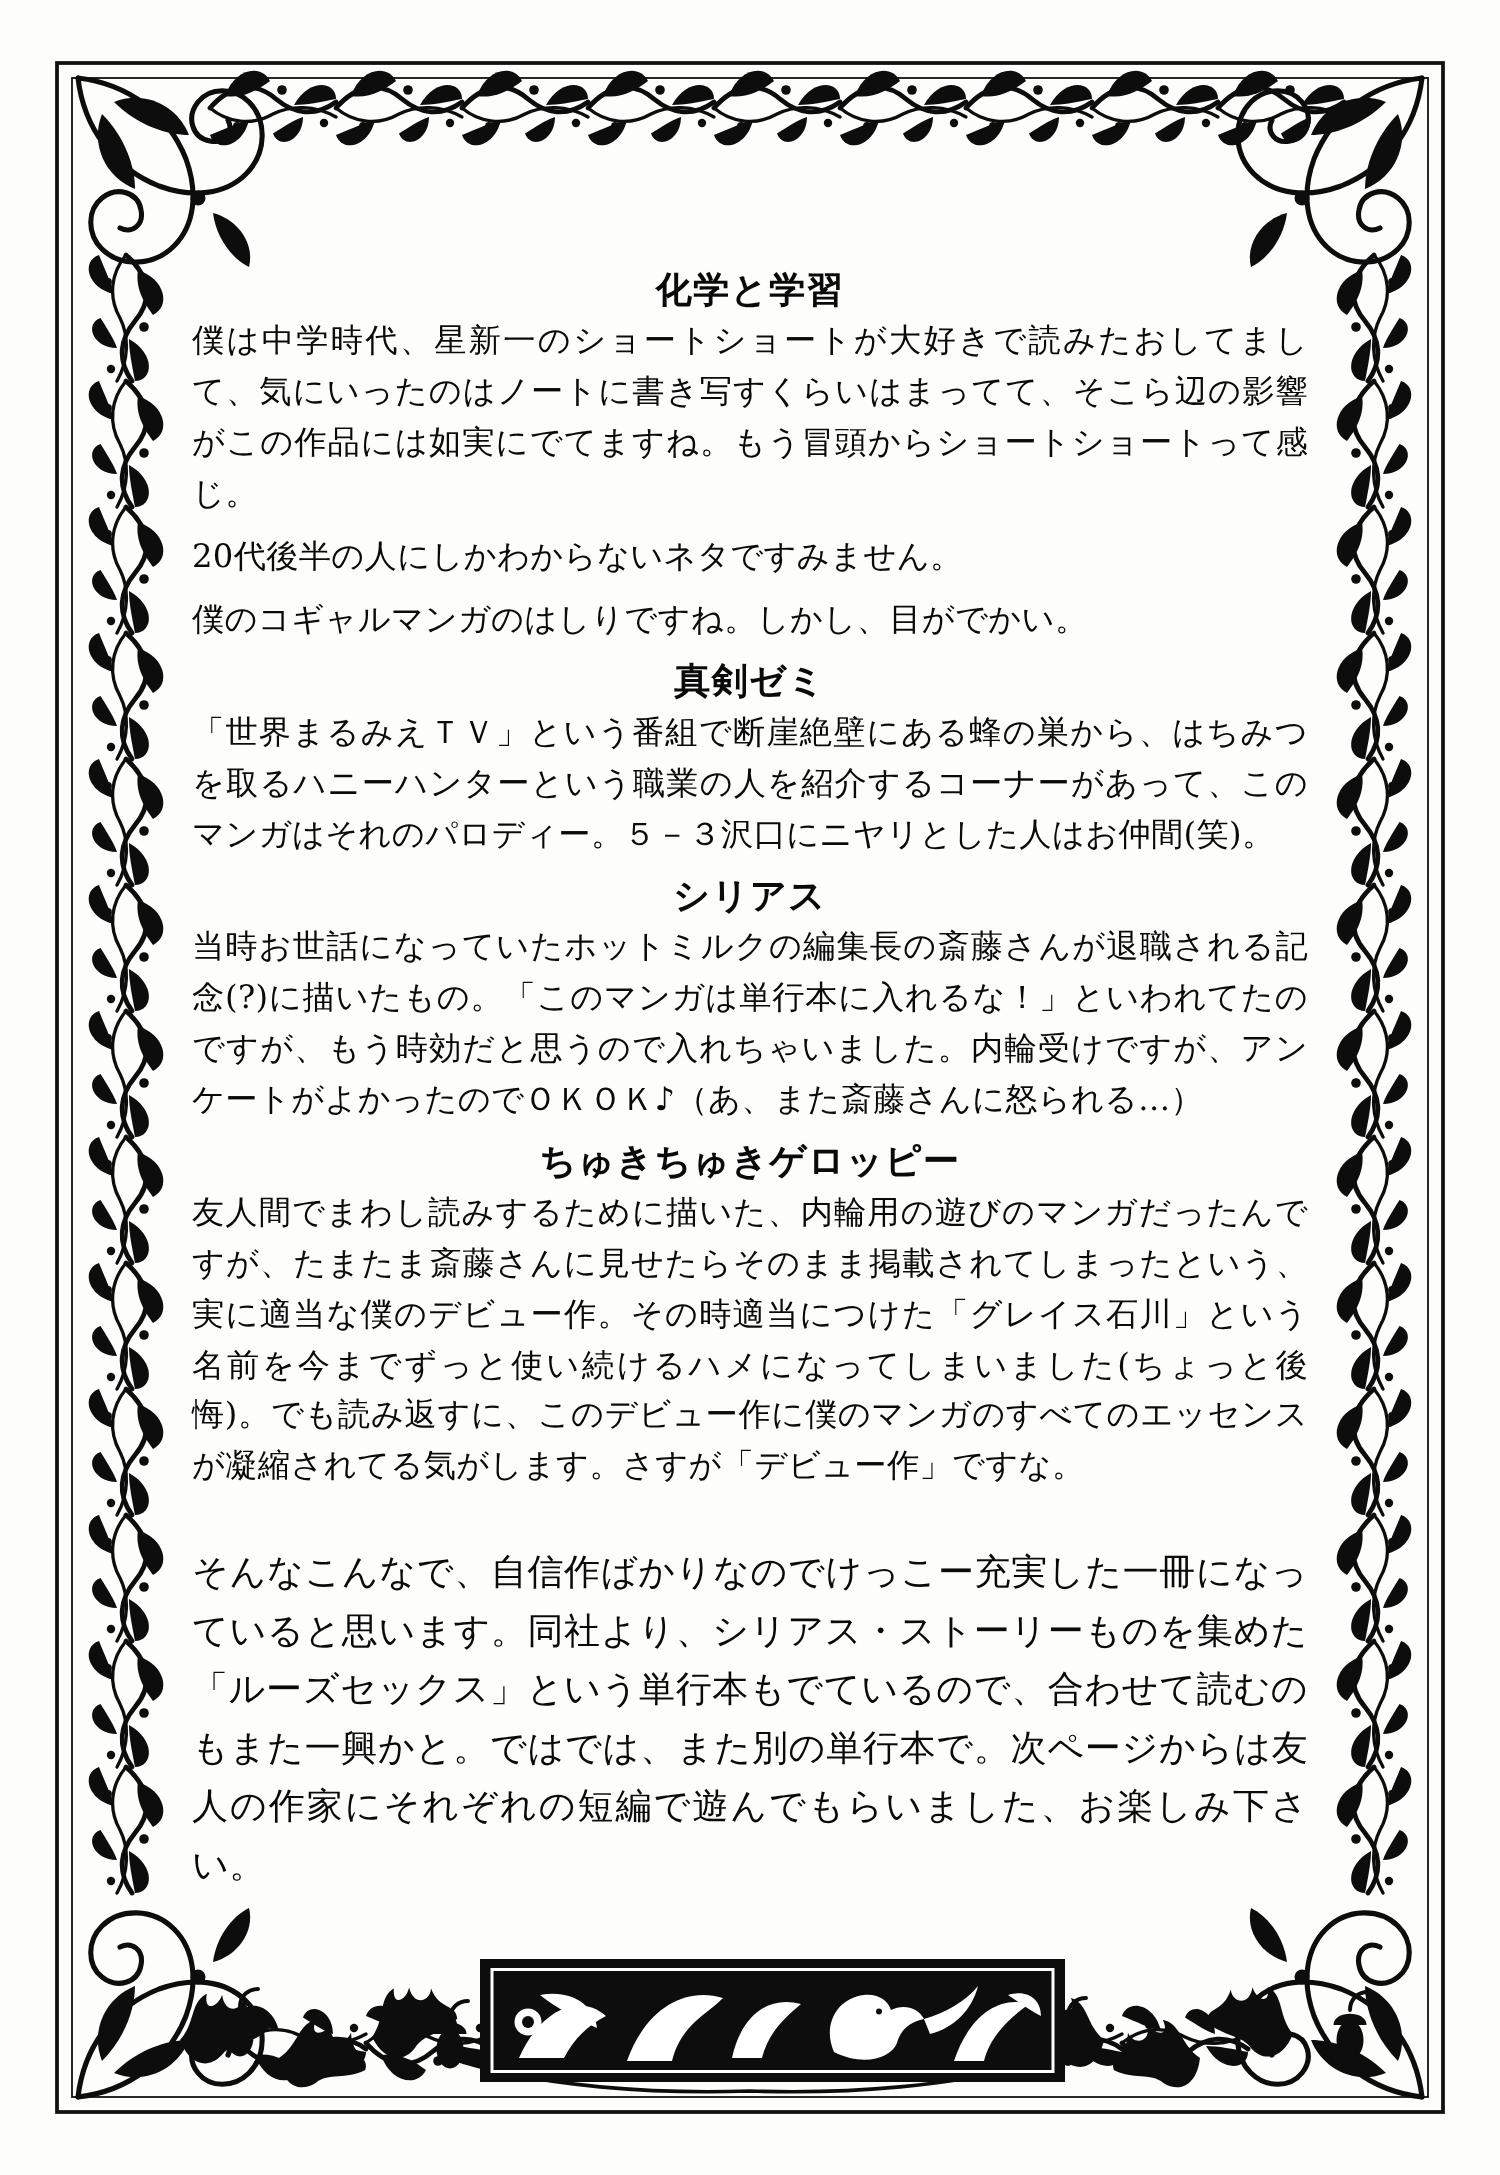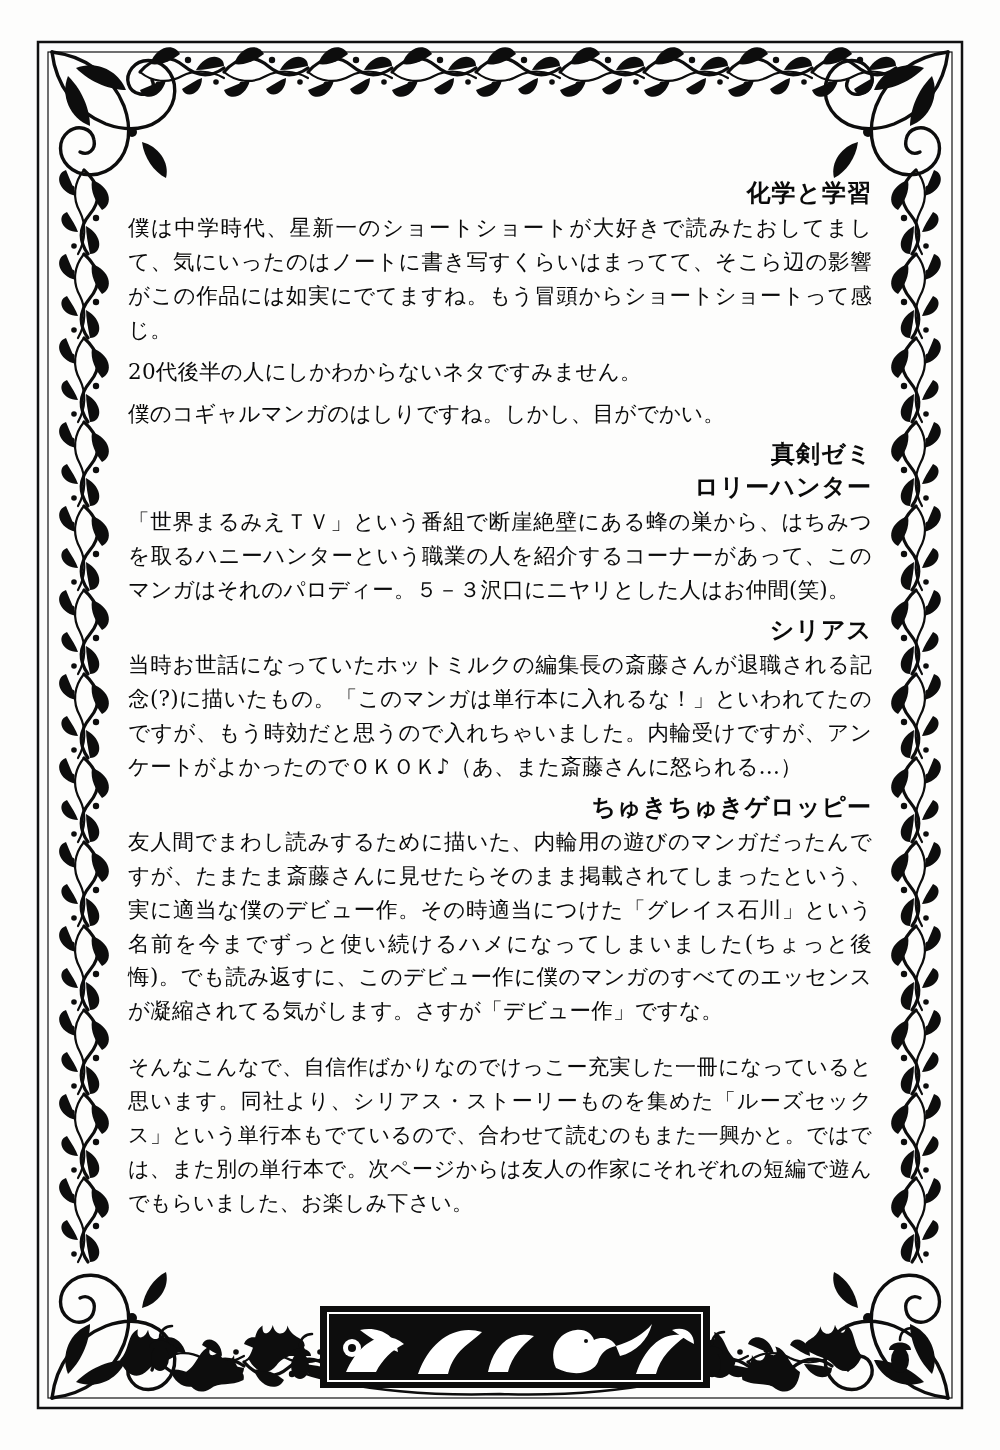--- a/index.html
+++ b/index.html
@@ -34,41 +34,41 @@
   
   .content {
     position: absolute;
     left: 128px;
     top: 178px;
     width: 744px;
     height: 1110px;
   }
 
   .sec-title {
-    text-align: right;
+    text-align: center;
     font-weight: bold;
     font-size: 24px;
     line-height: 1.25;
     letter-spacing: 1px;
     margin: 0 0 3px 0;
     font-family: "DejaVu Sans", "Liberation Sans", sans-serif;
   }
 
   .sec-body {
     font-size: 21.5px;
     line-height: 1.58;
     margin: 0 0 8px 0;
     text-align: justify;
     text-justify: inter-character;
     letter-spacing: 0.2px;
   }
 
   .closing {
-    margin-top: 22px;
-    font-size: 21px;
+    margin-top: 34px;
+    font-size: 24px;
     line-height: 1.62;
     text-align: justify;
     text-justify: inter-character;
     letter-spacing: 0.2px;
   }
 </style>
 </head>
 <body>
 
 <div id="page">
@@ -213,21 +213,20 @@
 
     <h2 class="sec-title">化学と学習</h2>
     <p class="sec-body">僕は中学時代、星新一のショートショートが大好きで読みたおしてまして、気にいったのはノートに書き写すくらいはまってて、そこら辺の影響がこの作品には如実にでてますね。もう冒頭からショートショートって感じ。</p>
 
     <p class="sec-body">20代後半の人にしかわからないネタですみません。</p>
 
     <p class="sec-body">僕のコギャルマンガのはしりですね。しかし、目がでかい。</p>
 
     <h2 class="sec-title">真剣ゼミ</h2>
 
-    <h2 class="sec-title">ロリーハンター</h2>
     <p class="sec-body">「世界まるみえＴＶ」という番組で断崖絶壁にある蜂の巣から、はちみつを取るハニーハンターという職業の人を紹介するコーナーがあって、このマンガはそれのパロディー。５－３沢口にニヤリとした人はお仲間(笑)。</p>
 
     <h2 class="sec-title">シリアス</h2>
     <p class="sec-body">当時お世話になっていたホットミルクの編集長の斎藤さんが退職される記念(?)に描いたもの。「このマンガは単行本に入れるな！」といわれてたのですが、もう時効だと思うので入れちゃいました。内輪受けですが、アンケートがよかったのでＯＫＯＫ♪（あ、また斎藤さんに怒られる…）</p>
 
     <h2 class="sec-title">ちゅきちゅきゲロッピー</h2>
     <p class="sec-body">友人間でまわし読みするために描いた、内輪用の遊びのマンガだったんですが、たまたま斎藤さんに見せたらそのまま掲載されてしまったという、実に適当な僕のデビュー作。その時適当につけた「グレイス石川」という名前を今までずっと使い続けるハメになってしまいました(ちょっと後悔)。でも読み返すに、このデビュー作に僕のマンガのすべてのエッセンスが凝縮されてる気がします。さすが「デビュー作」ですな。</p>
 
     <p class="closing">そんなこんなで、自信作ばかりなのでけっこー充実した一冊になっていると思います。同社より、シリアス・ストーリーものを集めた「ルーズセックス」という単行本もでているので、合わせて読むのもまた一興かと。ではでは、また別の単行本で。次ページからは友人の作家にそれぞれの短編で遊んでもらいました、お楽しみ下さい。</p>
   </div>

